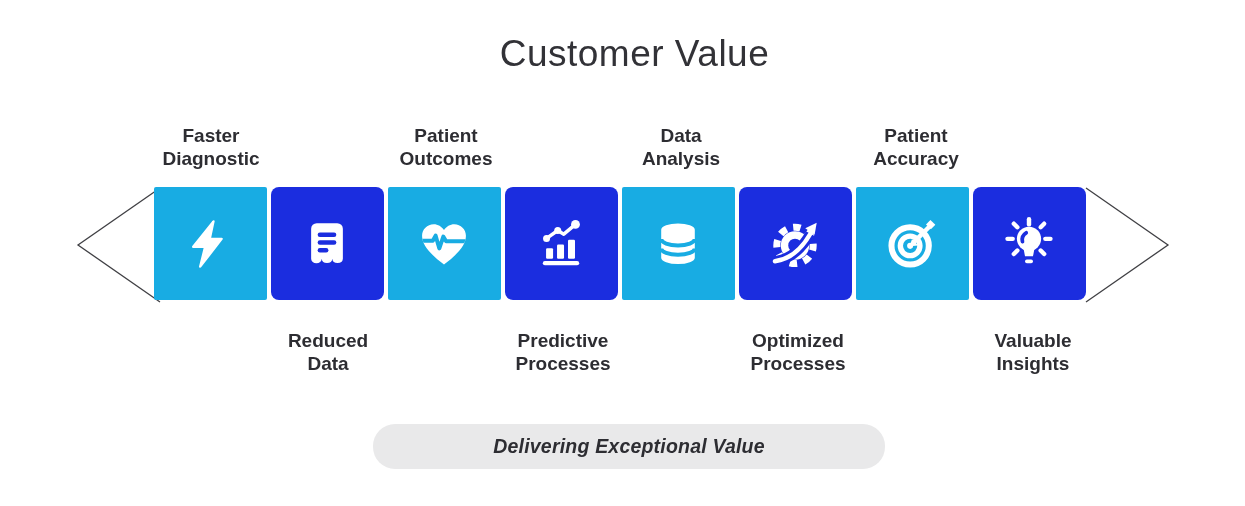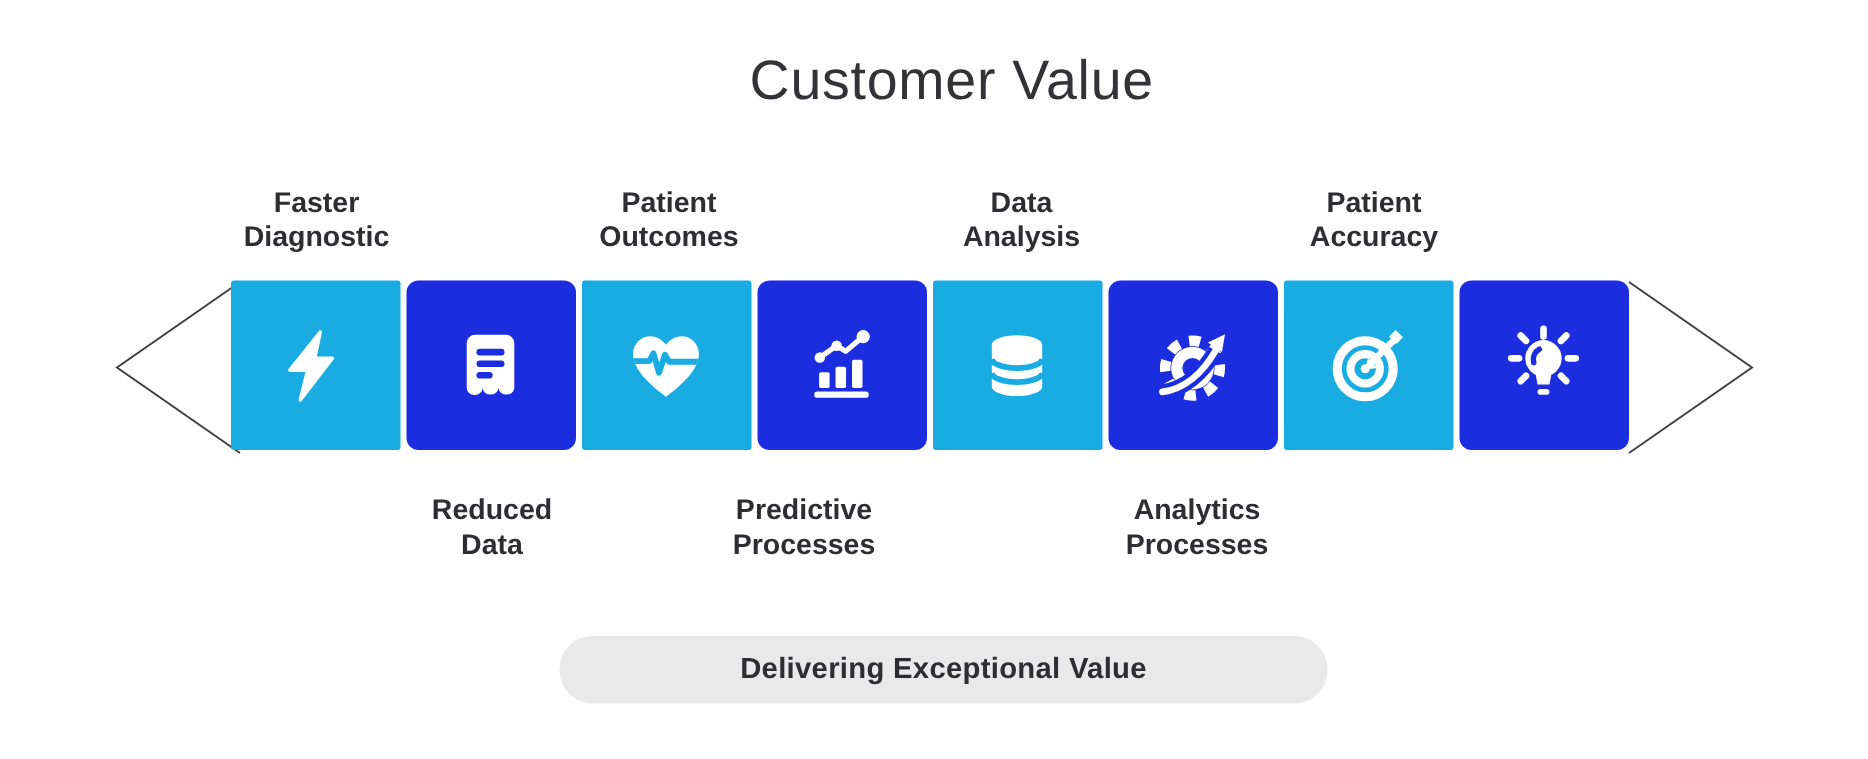--- a/index.html
+++ b/index.html
@@ -28,21 +28,21 @@
     font-size:19px;font-weight:700;line-height:23px;
   }
   .lbl .ln{display:block;}
   .lbl.top{top:124px;}
   .lbl.bottom{top:329px;}
   .banner{
     position:absolute;left:373px;top:424px;width:512px;height:45px;border-radius:22px;
     background:var(--banner-bg,#E9E9EA);display:flex;align-items:center;justify-content:center;
   }
   .banner .banner-text{
-    font-size:19.5px;font-weight:700;color:var(--text,#2D2D32);letter-spacing:.2px;
+    font-size:19.5px;font-weight:700;color:var(--text,#2D2D32);letter-spacing:.2px;font-style:italic;
   }
 </style>
 </head>
 <body>
 
 <div class="stage">
 
   <div class="title">Customer Value</div>
 
   <svg class="arrow-svg" viewBox="0 0 1245 506">
@@ -64,27 +64,31 @@
   </div>
   <div class="lbl top" style="left:826px">
     <span class="ln">Patient</span>
     <span class="ln">Accuracy</span>
   </div>
 
   <div class="lbl bottom" style="left:238px">
     <span class="ln">Reduced</span>
     <span class="ln">Data</span>
   </div>
-  <div class="lbl bottom" style="left:446px">
+  <div class="lbl bottom" style="left:473px">
     <span class="ln">Predictive</span>
     <span class="ln">Processes</span>
   </div>
   <div class="lbl bottom" style="left:708px">
-    <span class="ln">Analytics</span>
+    <span class="ln">Optimized</span>
     <span class="ln">Processes</span>
+  </div>
+  <div class="lbl bottom" style="left:943px">
+    <span class="ln">Valuable</span>
+    <span class="ln">Insights</span>
   </div>
 
   <div class="boxes">
 
     <div class="box cyan">
       <svg class="ic" viewBox="0 0 24 24">
         <path d="M13.5 2.3 L4.8 13.2 L9.9 13.2 L7.8 21.7 L17 9.8 L11.9 9.8 Z" fill="#fff" stroke="#fff" stroke-width="1" stroke-linejoin="round"></path>
       </svg>
     </div>
 

